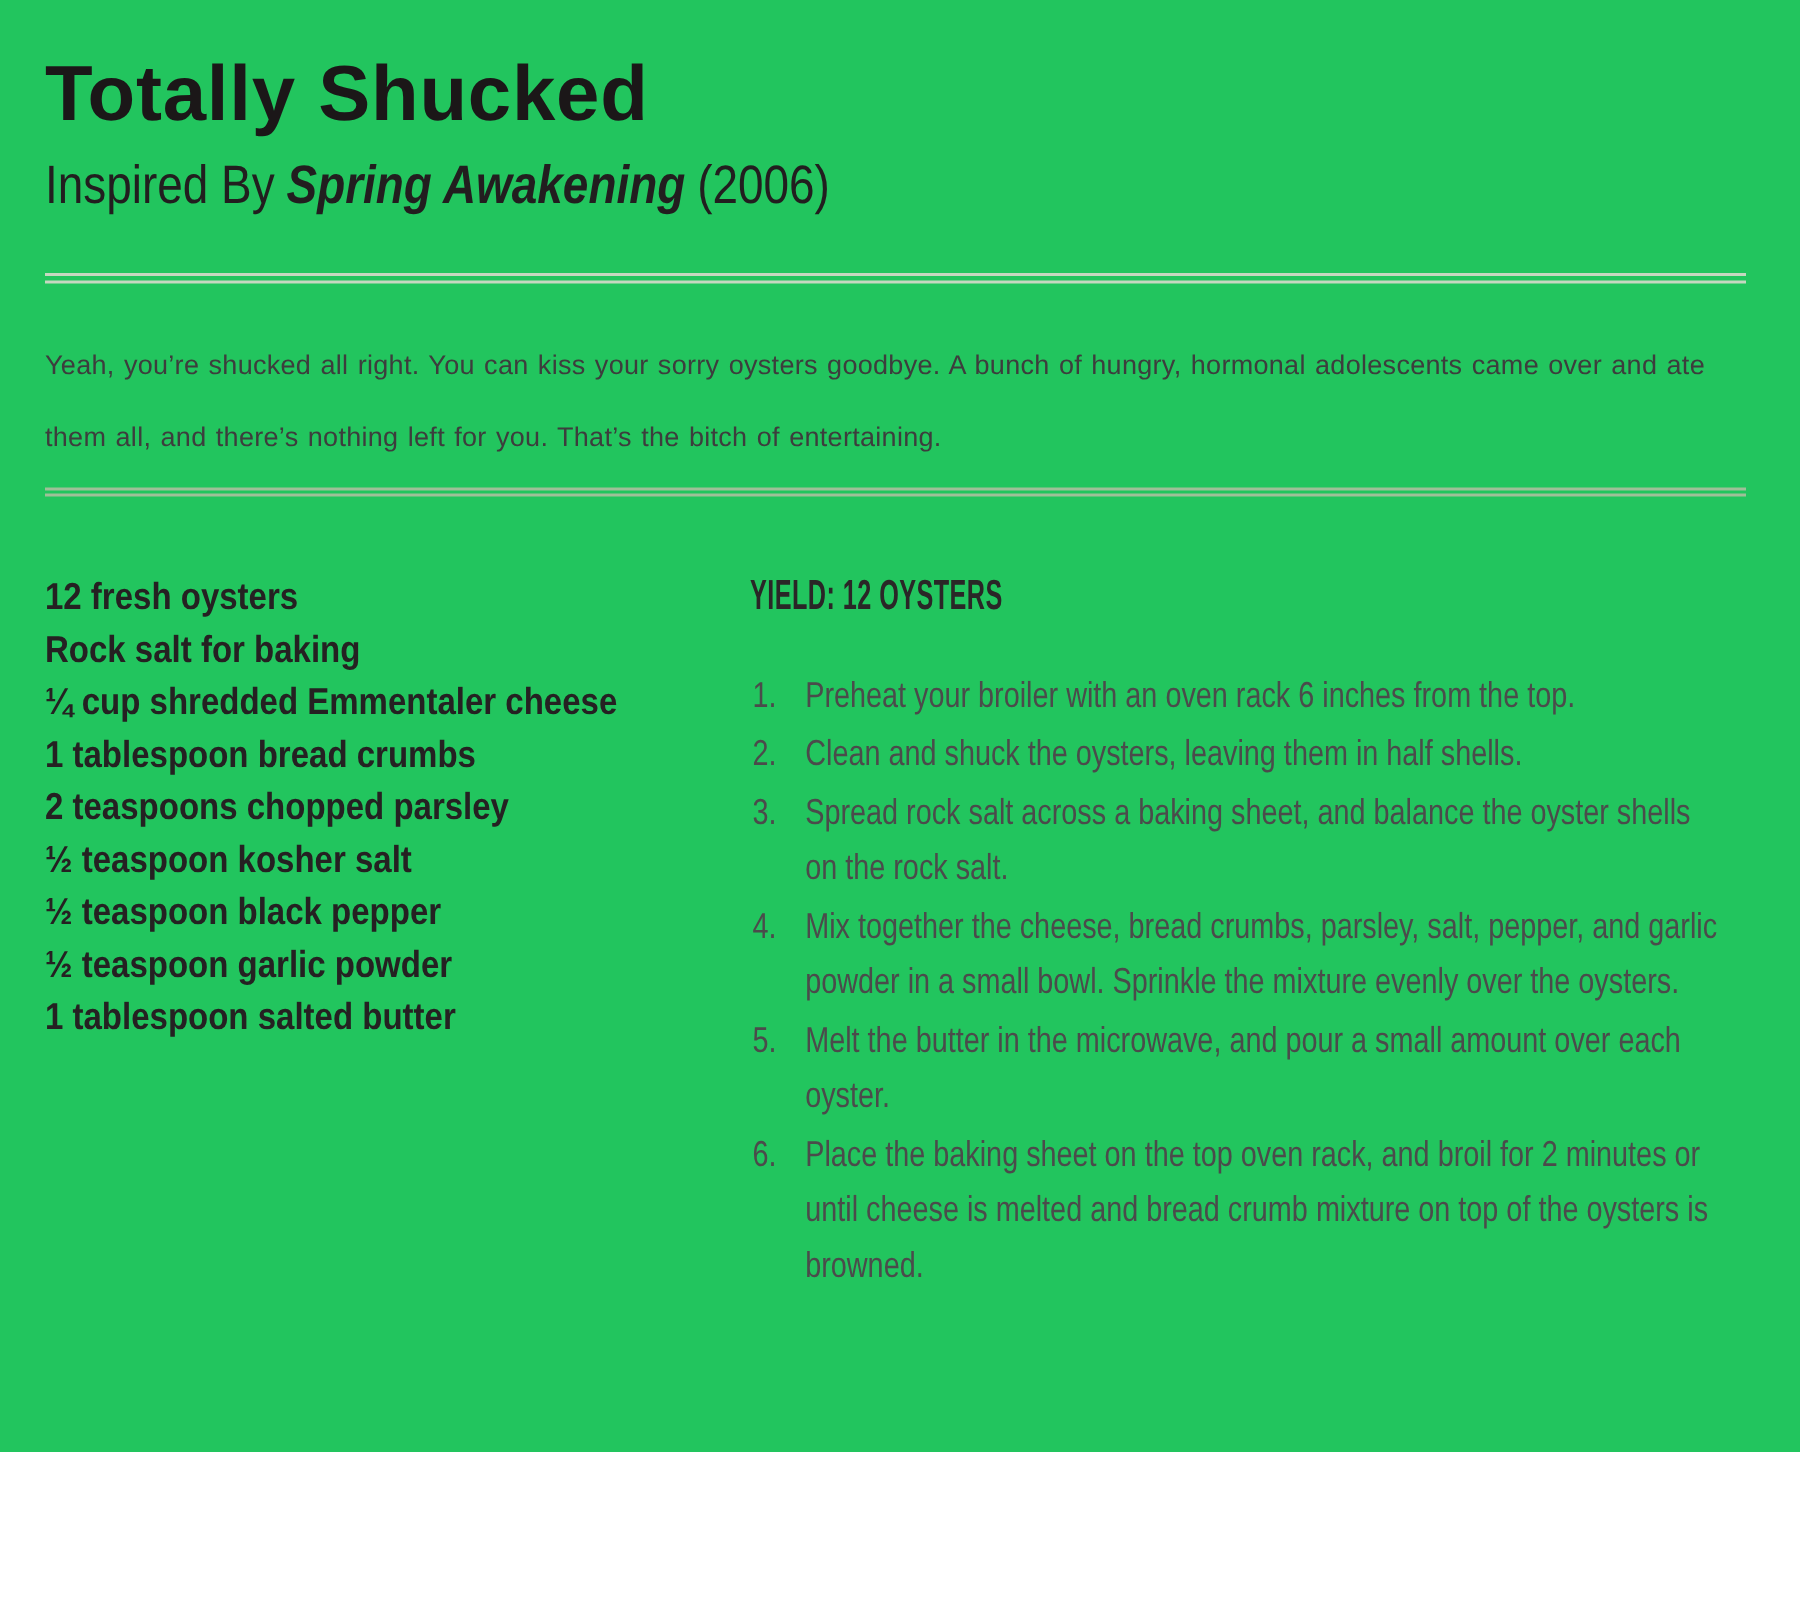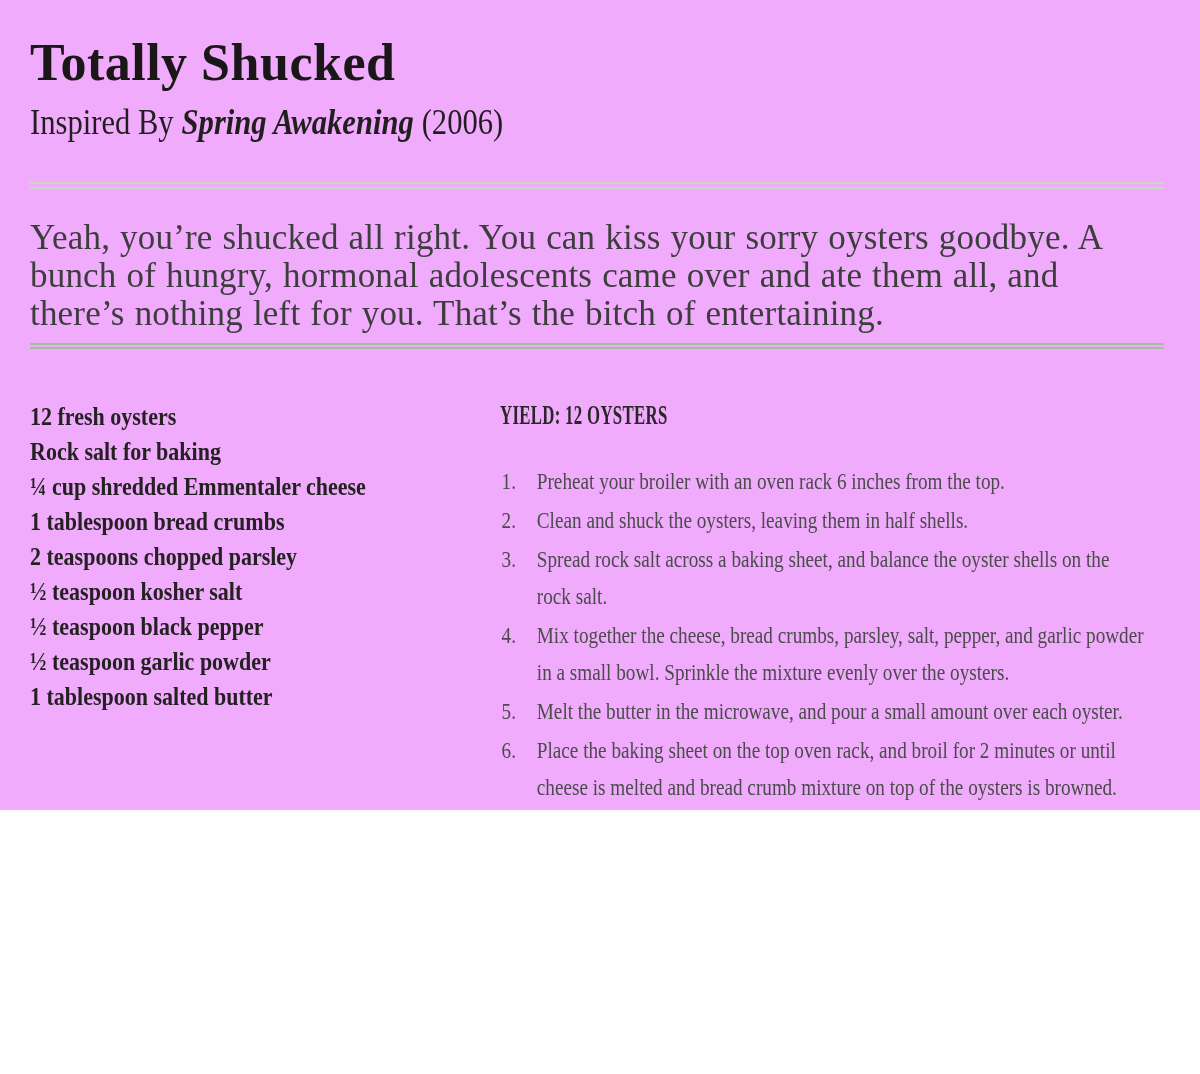--- a/index.html
+++ b/index.html
@@ -2,25 +2,25 @@
 <html style="--divider_green_light: #c6d8c0; --divider_green: #9fc098; --title_black: #1b1718; --body_gray: #3d3d3d; --step_gray: #4b4b4b;"><head>
 <meta charset="utf-8">
 <style>
   * { margin: 0; padding: 0; box-sizing: border-box; }
 
   html, body { background: #ffffff; }
 
   .page {
     position: relative;
     width: 1200px;
-    height: 810px;
-    background: #f0abfc;
+    height: 968px;
+    background: #22c55e;
     overflow: hidden;
     padding: 30px 36px 0 30px;
-    font-family: Liberation Serif, serif;
+    font-family: Liberation Sans, sans-serif;
     color: #231f20;
   }
 
   
   .recipe-title {
     font-size: 52px;
     line-height: 1.05;
     font-weight: 800;
     letter-spacing: 0.5px;
     color: #1b1718;
@@ -58,22 +58,22 @@
     border-bottom: 2px solid var(--divider_green, #9fc098);
   }
 
   
   .intro {
     margin-top: 30px;
     max-width: 1112px;
     color: #3d3d3d;
   }
   .intro p {
-    font-size: 35px;
-    line-height: 38px;
+    font-size: 18px;
+    line-height: 48px;
     font-weight: 400;
     letter-spacing: 0.2px;
     word-spacing: 1px;
     margin: 0;
   }
 
   
   .recipe-body {
     position: relative;
     margin-top: 50px;

